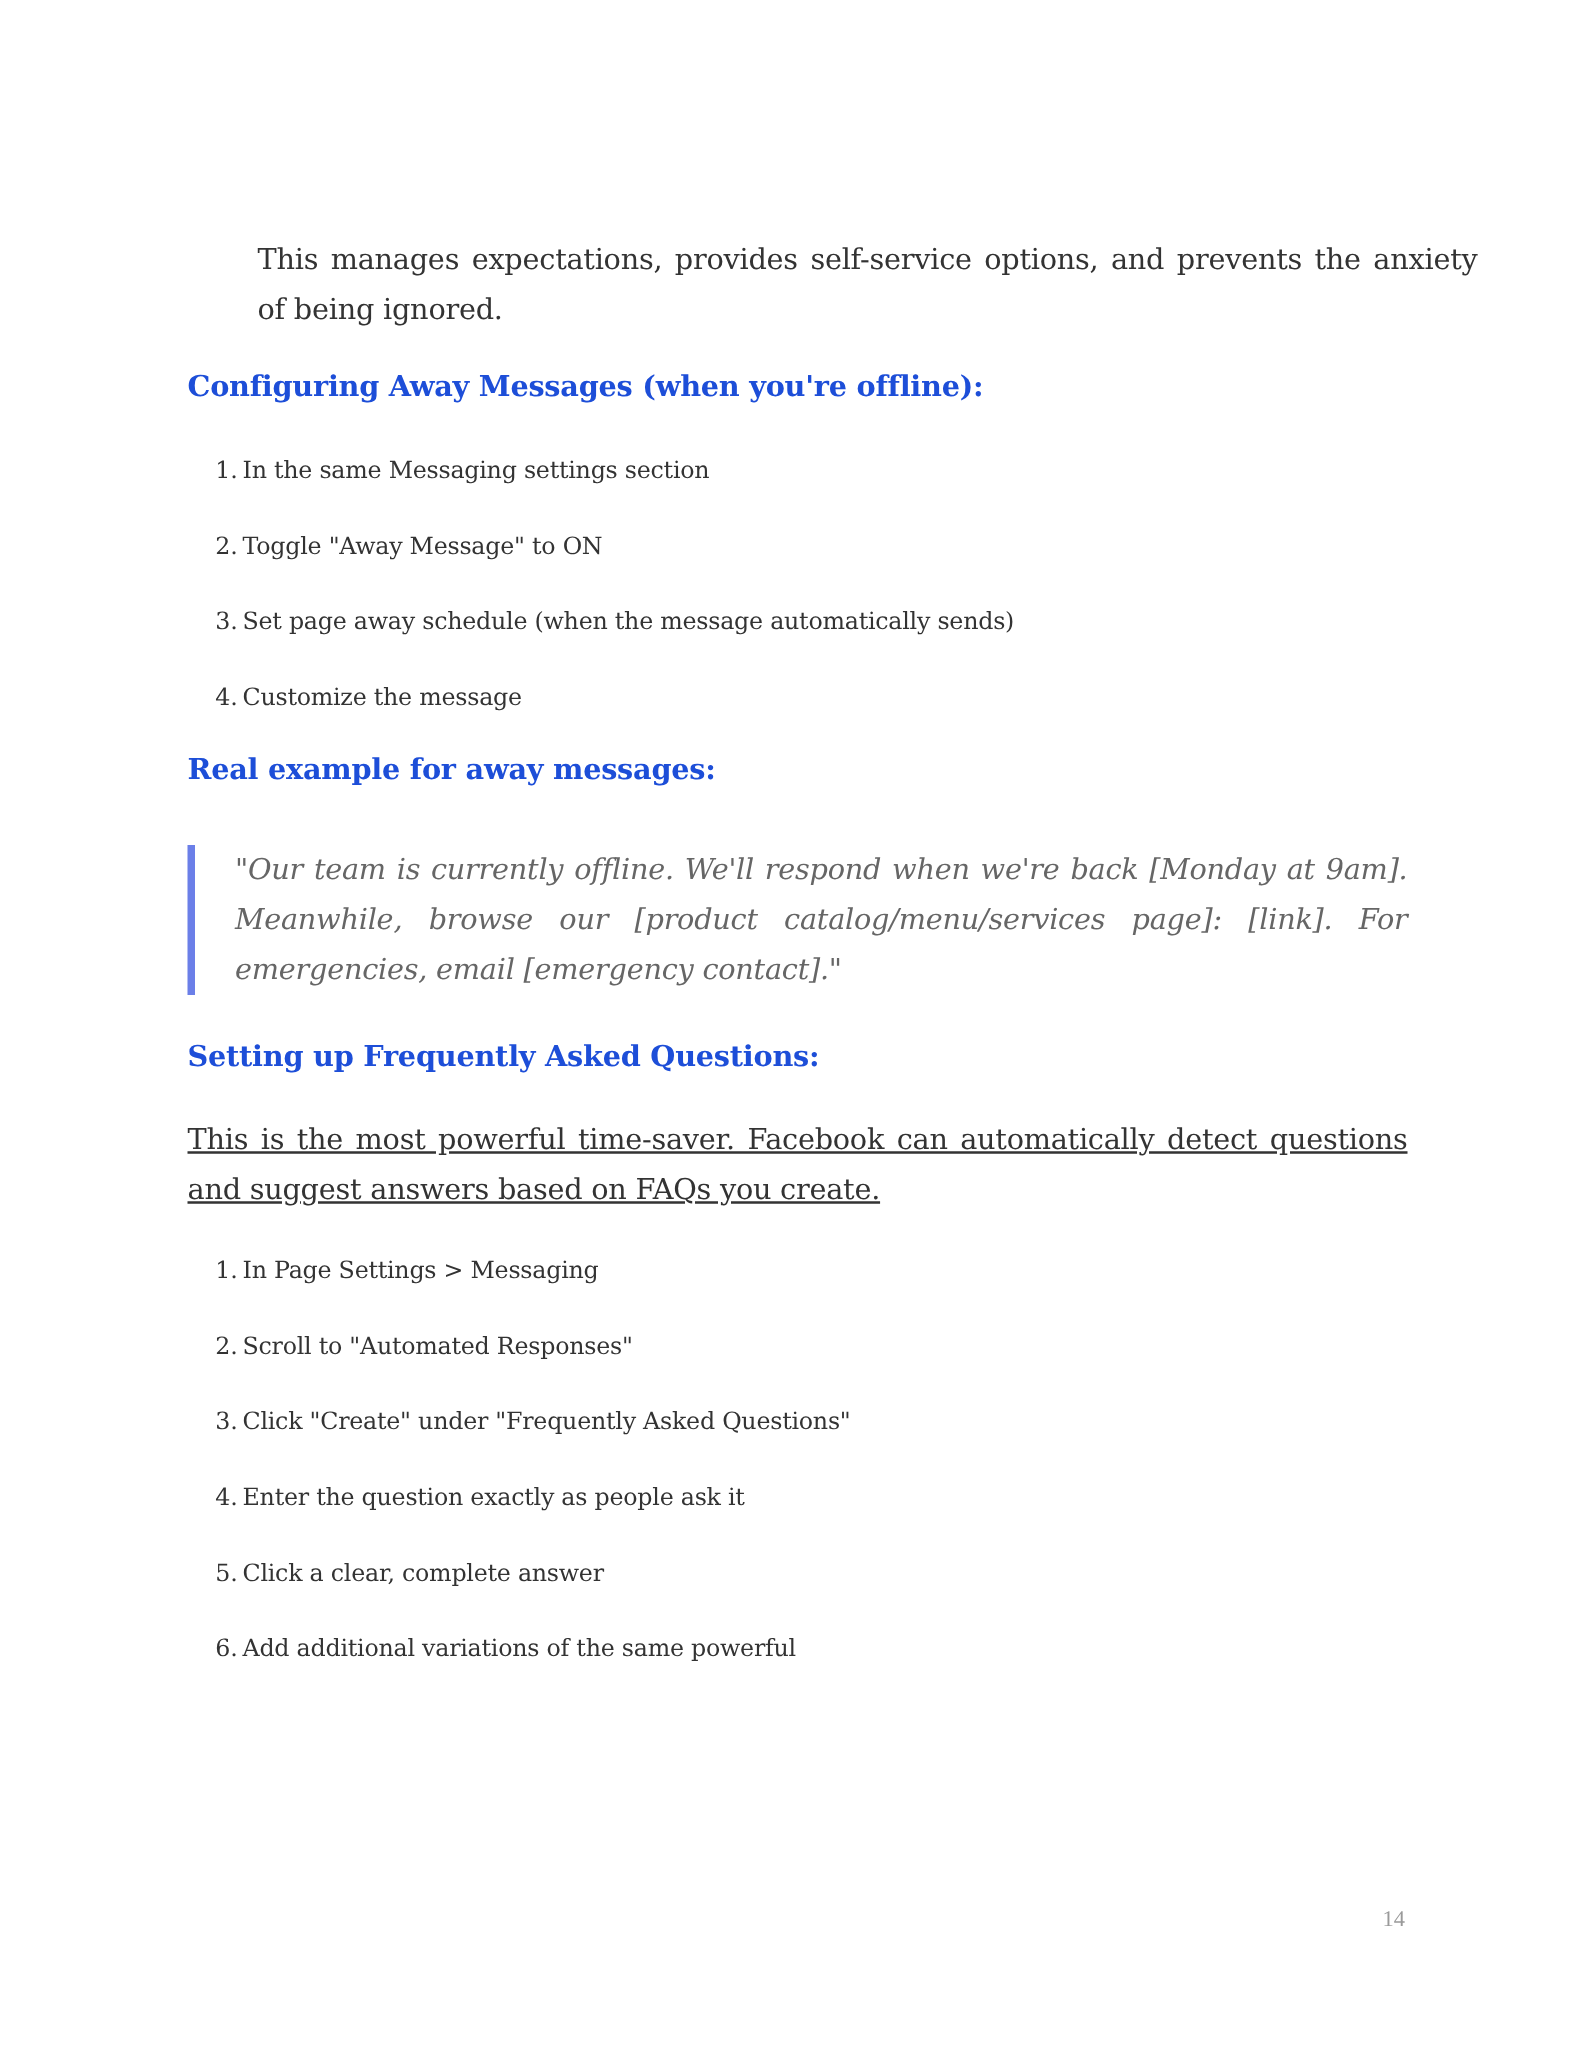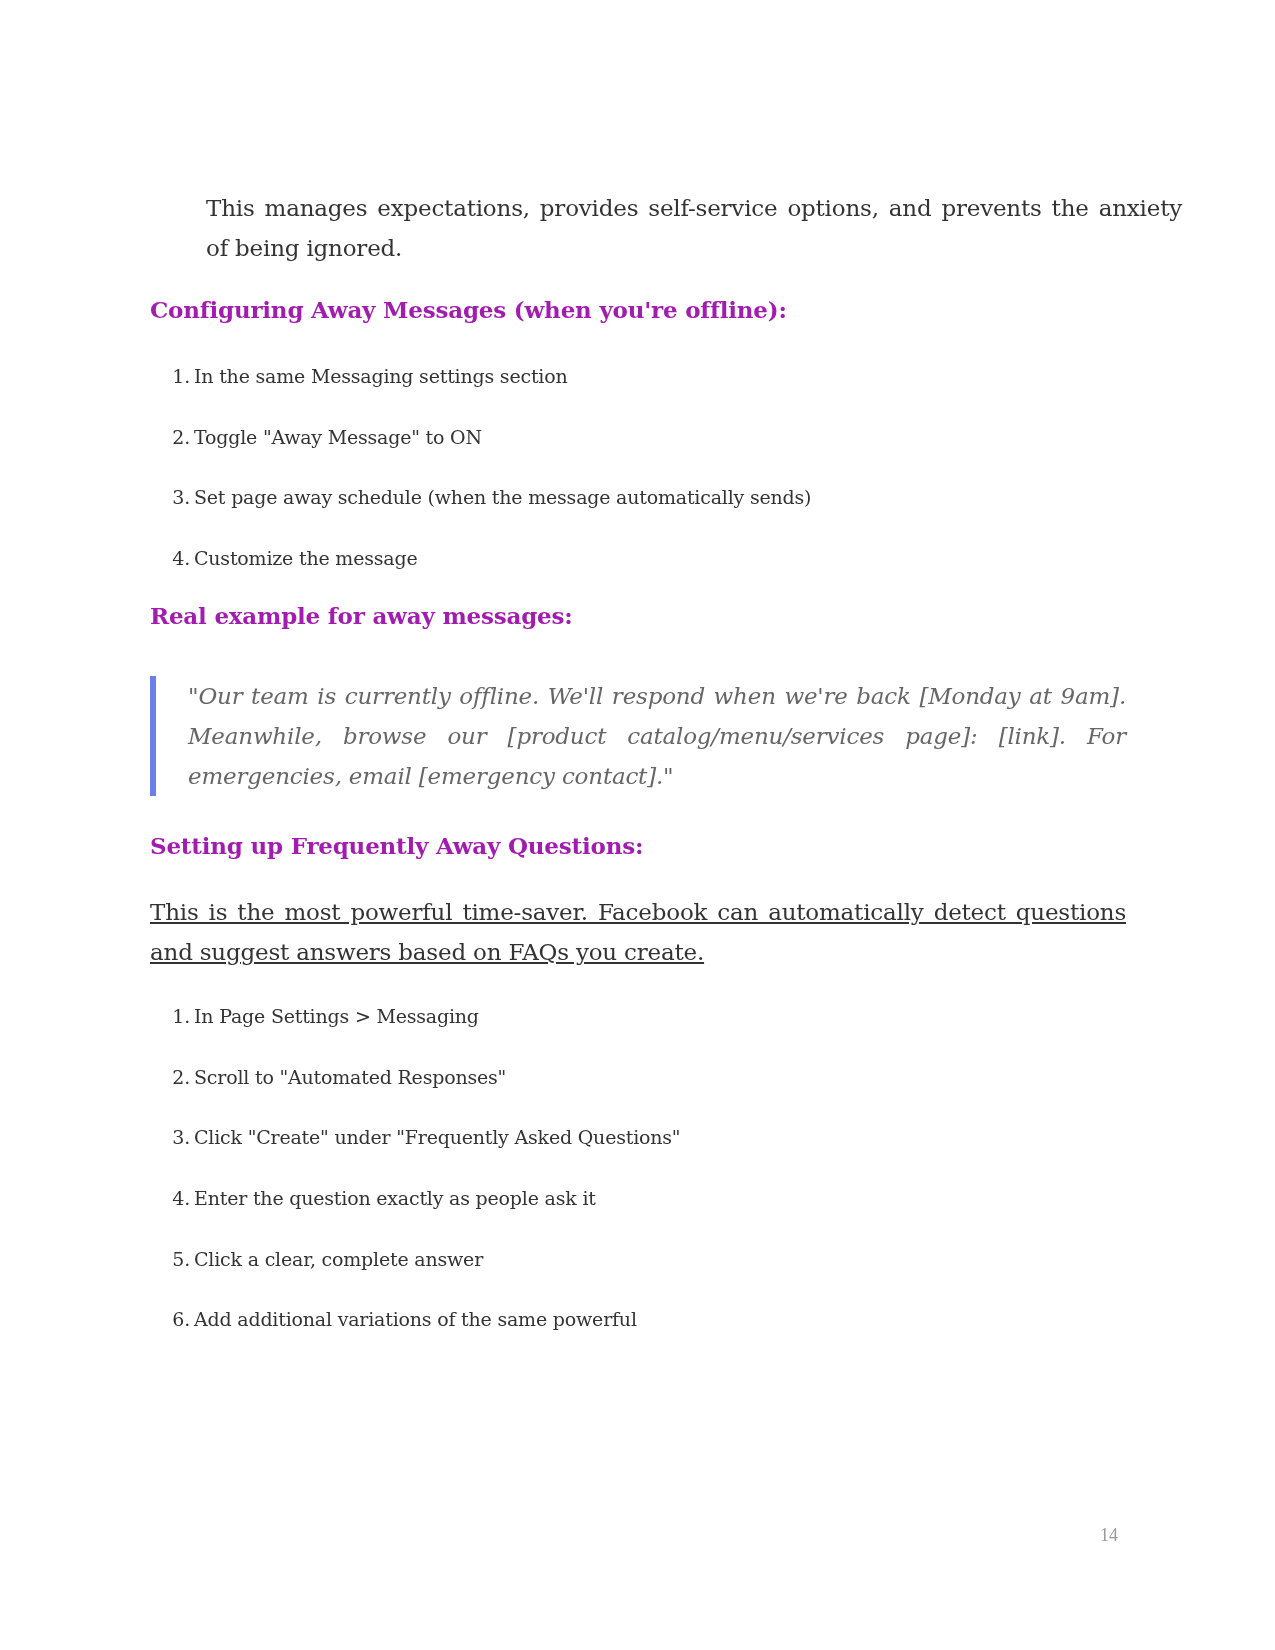--- a/index.html
+++ b/index.html
@@ -24,21 +24,21 @@
     .para {
       font-size: 23px;
       line-height: 40px;
       text-align: justify;
       margin: 0;
       letter-spacing: -0.2px;
     }
     .heading {
       font-size: 23px;
       font-weight: bold;
-      color: #a21caf;
+      color: #1d4ed8;
       margin: 0;
       line-height: 32px;
       letter-spacing: -0.2px;
     }
     ol.steps {
       margin: 0;
       padding: 0;
       list-style: none;
     }
     ol.steps li {
@@ -71,21 +71,21 @@
       top: 0;
       bottom: 0;
       width: 6px;
       background: #6b7fe8;
     }
     .page-number {
       position: absolute;
       left: 1100px;
       top: 1525px;
       width: 30px;
-      text-align: left;
+      text-align: center;
       font-family: "Liberation Serif", serif;
       font-size: 18px;
       color: #9a9a9a;
     }
   </style>
 </head>
 <body>
 
 <div class="page-content">
 
@@ -108,21 +108,21 @@
     </li>
   </ol>
 
   <h3 class="heading" style="position:absolute; top:600px; left:0;">Real example for away messages:</h3>
 
   <blockquote class="quote" style="position:absolute; top:676px; left:0; width:938px; margin:0;">
     <span class="quote-bar" style="background: rgb(107, 127, 232);"></span>
     <span>"Our team is currently offline. We'll respond when we're back [Monday at 9am]. Meanwhile, browse our [product catalog/menu/services page]: [link]. For emergencies, email [emergency contact]."</span>
   </blockquote>
 
-  <h3 class="heading" style="position:absolute; top:830px; left:0;">Setting up Frequently Away Questions:</h3>
+  <h3 class="heading" style="position:absolute; top:830px; left:0;">Setting up Frequently Asked Questions:</h3>
 
   <p class="para" style="position:absolute; top:892px; left:0; width:976px;text-decoration:underline;">This is the most powerful time-saver. Facebook can automatically detect questions and suggest answers based on FAQs you create.</p>
 
   <ol class="steps" style="position:absolute; top:1000px; left:0;">
     <li style="position:absolute; top:0; left:0;">
       <span class="num">1.</span><span>In Page Settings &gt; Messaging</span>
     </li>
     <li style="position:absolute; top:61px; left:0;">
       <span class="num">2.</span><span>Scroll to "Automated Responses"</span>
     </li>

